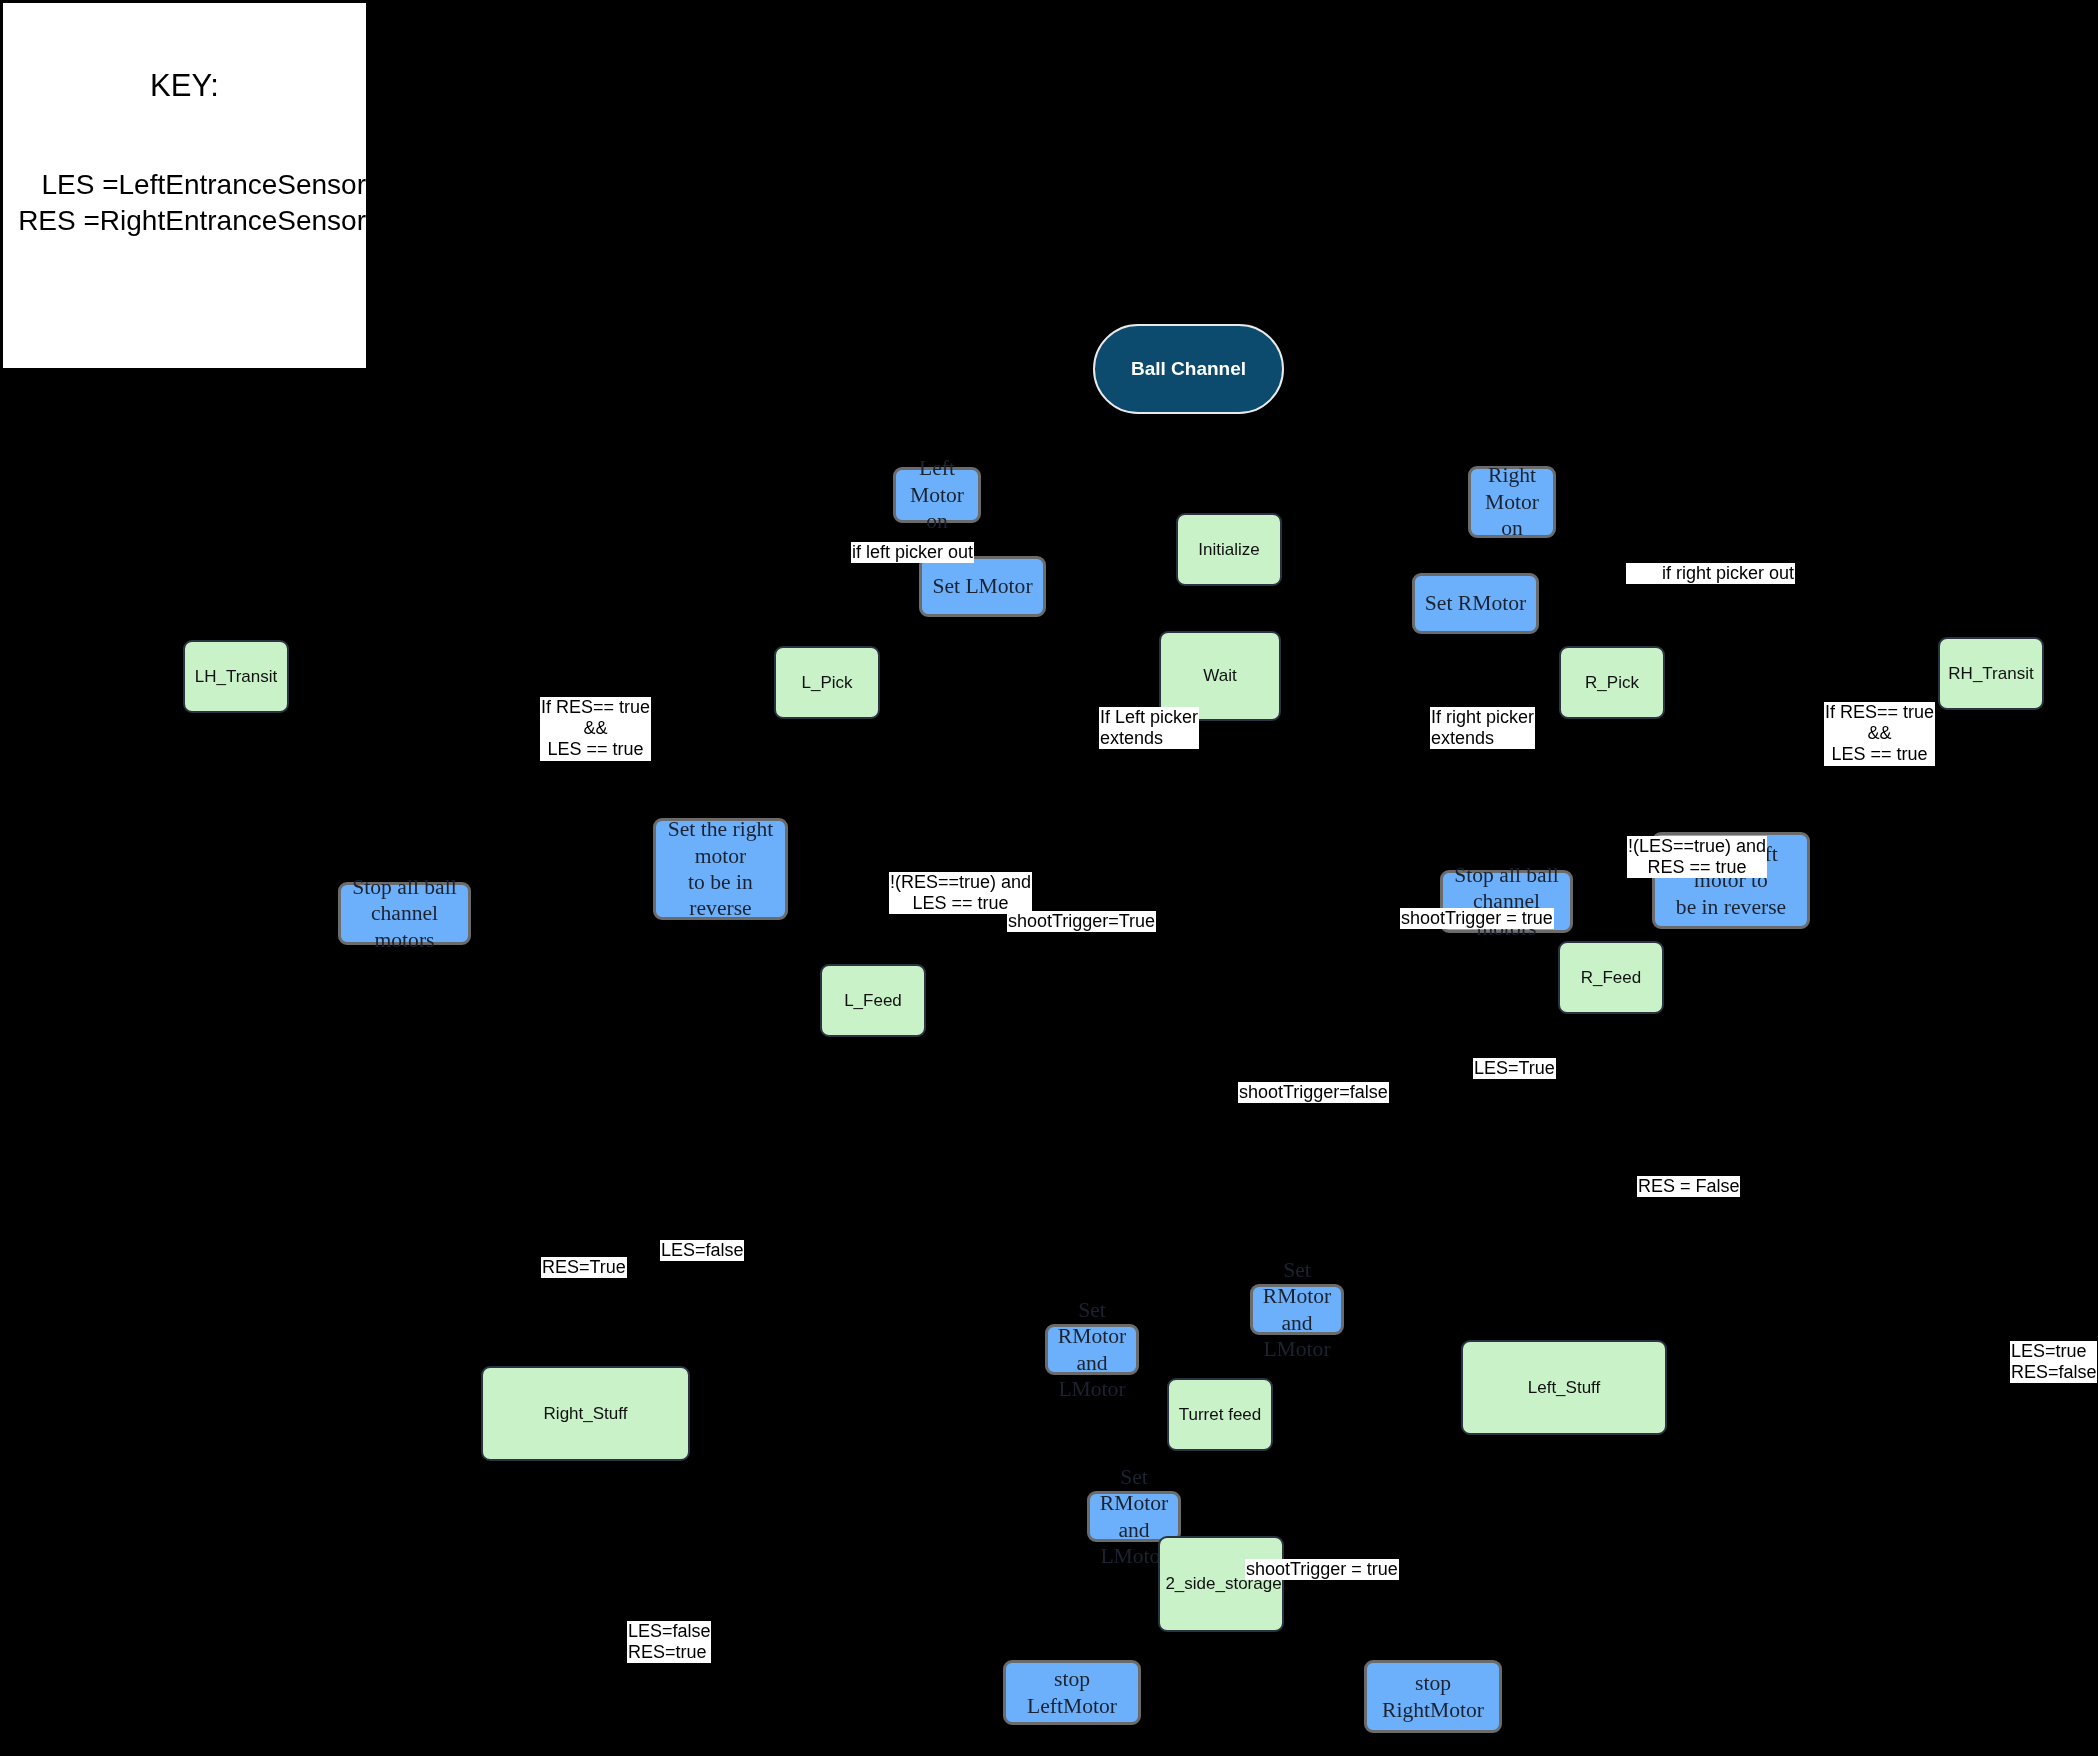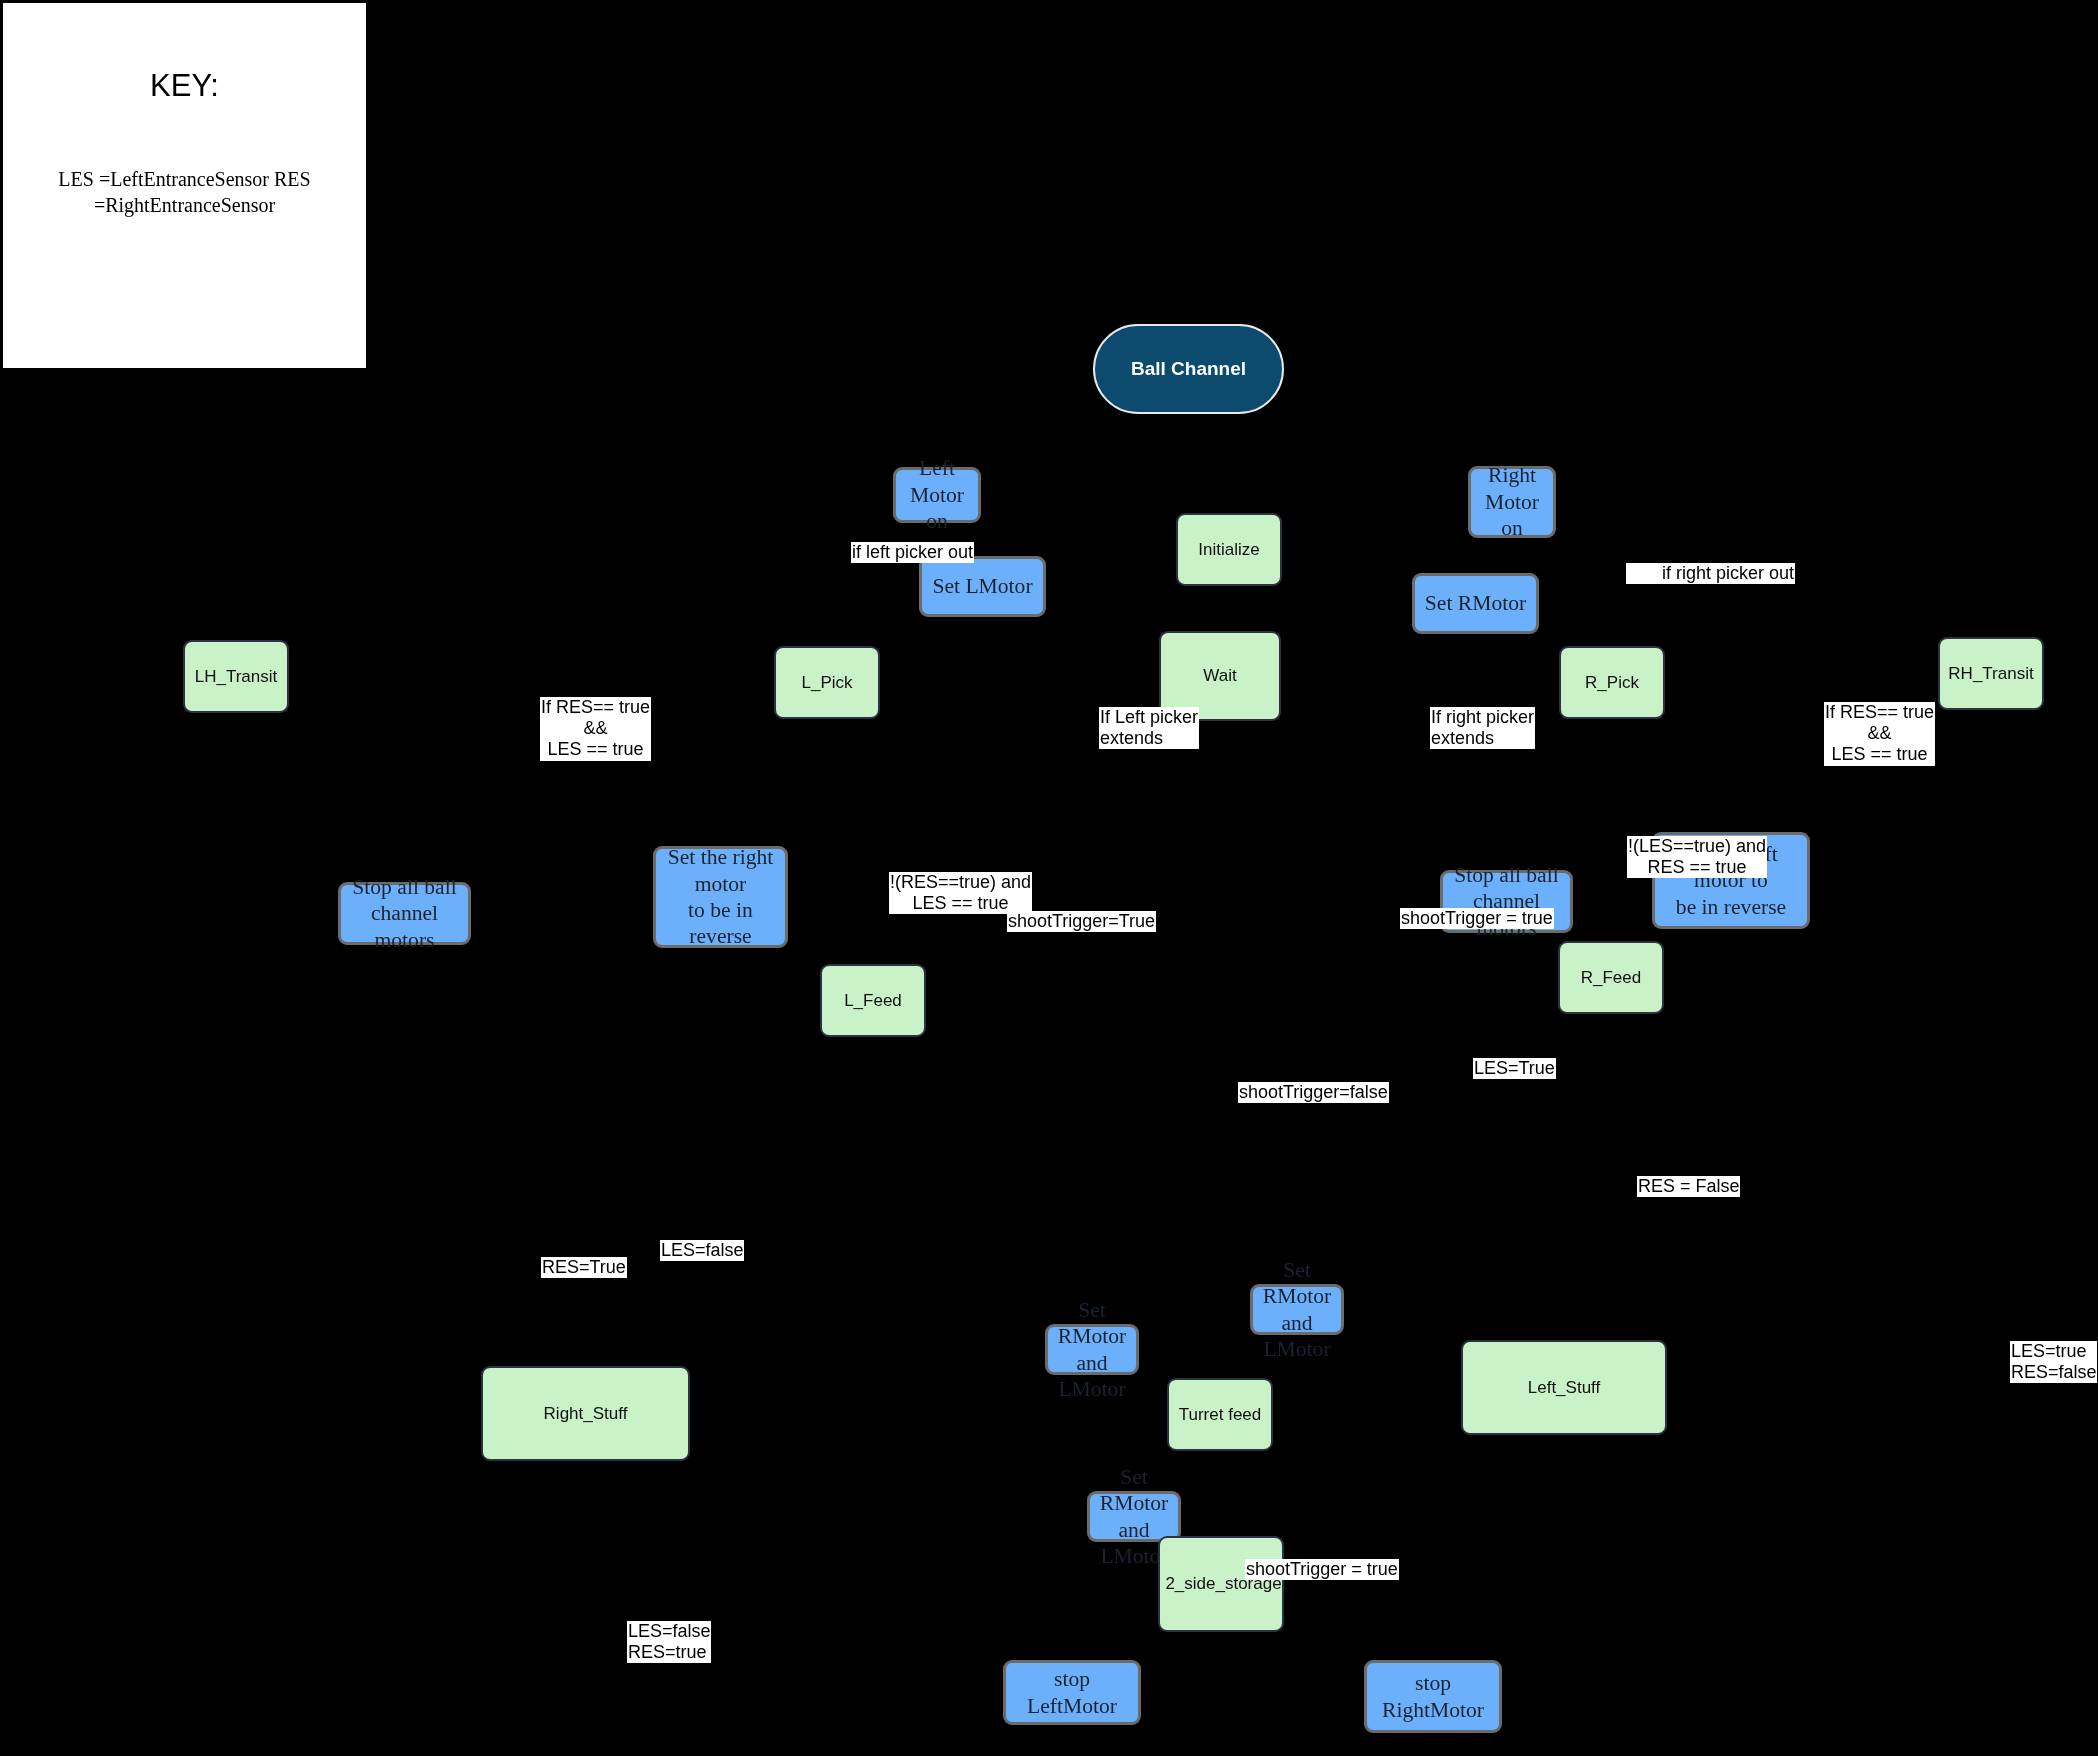--- a/index.html
+++ b/index.html
@@ -35,24 +35,24 @@
     width: 100%;
     text-align: center;
     font-size: 31px;
     font-family: "Liberation Sans", sans-serif;
   }
   .key-lines {
     position: absolute;
     top: 164px;
     left: 0;
     width: 100%;
-    text-align: center;
-    font-size: 20px;
+    text-align: right;
+    font-size: 28px;
     line-height: 1.28;
-    font-family: Liberation Serif, serif;
+    font-family: Liberation Sans, sans-serif;
   }
 
   
   .node {
     position: absolute;
     box-sizing: border-box;
     display: flex;
     align-items: center;
     justify-content: center;
     text-align: center;
@@ -149,21 +149,21 @@
       </div>
       <div class="node state" style="left: 1159px; top: 631px; width: 122px; height: 90px;">
         <span class="node-label">Wait</span>
       </div>
       <div class="node state" style="left: 1559px; top: 646px; width: 106px; height: 73px;">
         <span class="node-label">R_Pick</span>
       </div>
       <div class="node state" style="left: 1938px; top: 637px; width: 106px; height: 73px;">
         <span class="node-label">RH_Transit</span>
       </div>
-      <div class="node action" style="left: 653px; top: 818px; width: 135px; height: 102px; margin-top: 28px;">
+      <div class="node action" style="left: 653px; top: 818px; width: 135px; height: 102px;">
         <span class="node-label">Set the right motor
 to be in reverse</span>
       </div>
       <div class="node action" style="left: 338px; top: 882px; width: 133px; height: 63px;">
         <span class="node-label">Stop all ball
 channel  motors</span>
       </div>
       <div class="node action" style="left: 1440px; top: 870px; width: 133px; height: 63px;">
         <span class="node-label">Stop all ball
 channel  motors</span>

